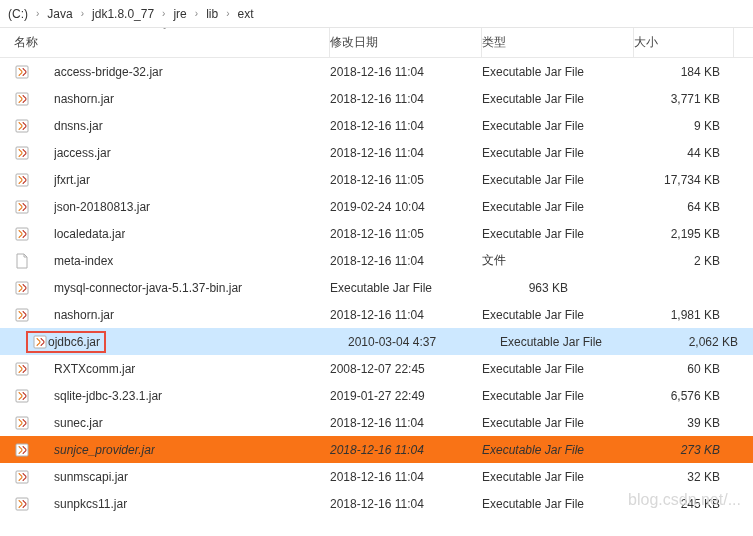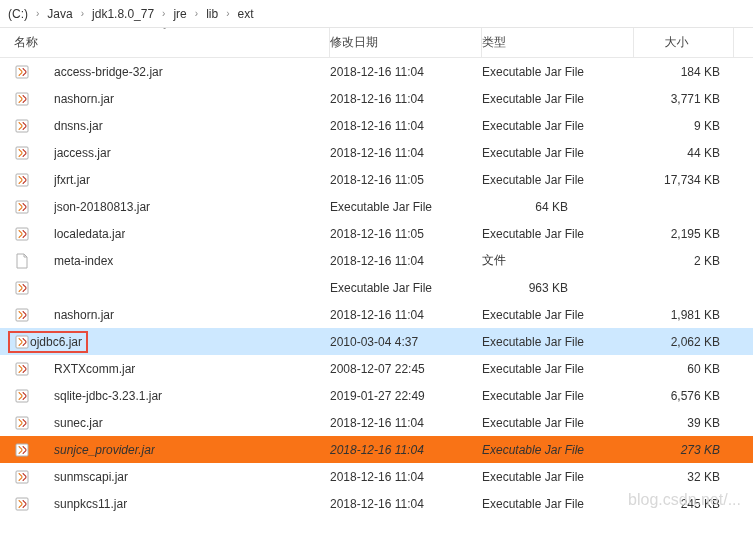--- a/index.html
+++ b/index.html
@@ -6,25 +6,25 @@
 body { background: #fff; font-size: 12px; color: #333; width: 753px; }
 .breadcrumb { display: flex; align-items: center; padding: 4px 6px; height: 28px; border-bottom: 1px solid #e5e5e5; }
 .breadcrumb span { padding: 0 2px; }
 .breadcrumb .chev { color: #888; font-size: 10px; padding: 0 6px; }
 .headers { display: flex; align-items: center; height: 30px; border-bottom: 1px solid #e8e8e8; font-size: 12px; color: #444; }
 .col-name { width: 330px; padding-left: 14px; display: flex; align-items: center; position: relative; }
 .col-date { width: 152px; }
 .col-type { width: 152px; }
 .col-size { width: 100px; text-align: right; padding-right: 14px; }
 .headers > div { border-right: 1px solid #e8e8e8; height: 100%; display: flex; align-items: center; }
-.headers .col-size { justify-content: center; }
+.headers .col-size { justify-content: flex-start; }
 .sort-caret { position: absolute; left: 50%; top: -2px; transform: translateX(-50%); font-size: 8px; color: #666; }
 .rows { }
 .row { display: flex; align-items: center; height: 27px; }
-.row.selected { background: #cde8ff; }
+.row.selected { background: #cde8ff; padding-left: 18px; }
 .row.hover { background: #f97316; font-style: italic; }
 .row .col-name { display: flex; align-items: center; gap: 24px; }
 .icon { width: 16px; height: 16px; display: inline-flex; align-items: center; justify-content: center; flex-shrink: 0; }
 .jar-icon svg, .file-icon svg { width: 16px; height: 16px; }
 .filename { white-space: nowrap; overflow: hidden; text-overflow: ellipsis; }
 .highlight-box { border: 2px solid #e74c3c; padding: 0 4px; margin-left: -6px; display: inline-flex; align-items: center; height: 22px; }
 .watermark { position: absolute; right: 12px; bottom: 8px; color: #d8d8d8; font-size: 16px; pointer-events: none; }
 .container { position: relative; }
 </style>
 </head>
@@ -141,20 +141,21 @@
         <div class="col-name">
           <span class="icon jar-icon">
             <svg viewBox="0 0 16 16">
               <rect x="2" y="2" width="12" height="12" rx="1" fill="#fff" stroke="#b0b0b0"></rect>
               <path d="M5 4 C5 6 8 6 8 8 C8 10 5 10 5 12" stroke="#e67e22" stroke-width="1.2" fill="none"></path>
               <path d="M9 4 C9 6 12 6 12 8 C12 10 9 10 9 12" stroke="#c0392b" stroke-width="1.2" fill="none"></path>
             </svg>
           </span>
           <span class="filename">json-20180813.jar</span>
         </div>
+        <div class="col-date">2019-02-24 10:04</div>
         <div class="col-type">Executable Jar File</div>
         <div class="col-size">64 KB</div>
       </div>
       <div class="row">
         <div class="col-name">
           <span class="icon jar-icon">
             <svg viewBox="0 0 16 16">
               <rect x="2" y="2" width="12" height="12" rx="1" fill="#fff" stroke="#b0b0b0"></rect>
               <path d="M5 4 C5 6 8 6 8 8 C8 10 5 10 5 12" stroke="#e67e22" stroke-width="1.2" fill="none"></path>
               <path d="M9 4 C9 6 12 6 12 8 C12 10 9 10 9 12" stroke="#c0392b" stroke-width="1.2" fill="none"></path>
@@ -182,20 +183,21 @@
       </div>
       <div class="row">
         <div class="col-name">
           <span class="icon jar-icon">
             <svg viewBox="0 0 16 16">
               <rect x="2" y="2" width="12" height="12" rx="1" fill="#fff" stroke="#b0b0b0"></rect>
               <path d="M5 4 C5 6 8 6 8 8 C8 10 5 10 5 12" stroke="#e67e22" stroke-width="1.2" fill="none"></path>
               <path d="M9 4 C9 6 12 6 12 8 C12 10 9 10 9 12" stroke="#c0392b" stroke-width="1.2" fill="none"></path>
             </svg>
           </span>
+          <span class="filename">mysql-connector-java-5.1.37-bin.jar</span>
         </div>
         <div class="col-type">Executable Jar File</div>
         <div class="col-size">963 KB</div>
       </div>
       <div class="row">
         <div class="col-name">
           <span class="icon jar-icon">
             <svg viewBox="0 0 16 16">
               <rect x="2" y="2" width="12" height="12" rx="1" fill="#fff" stroke="#b0b0b0"></rect>
               <path d="M5 4 C5 6 8 6 8 8 C8 10 5 10 5 12" stroke="#e67e22" stroke-width="1.2" fill="none"></path>

